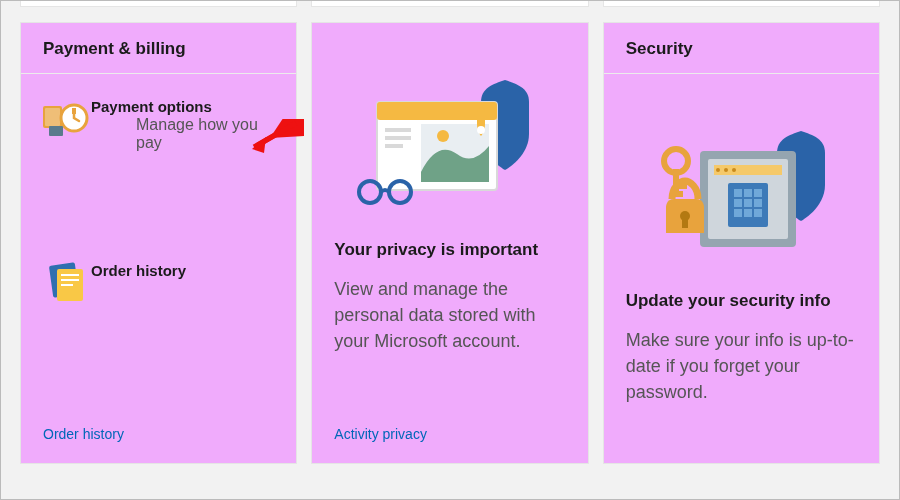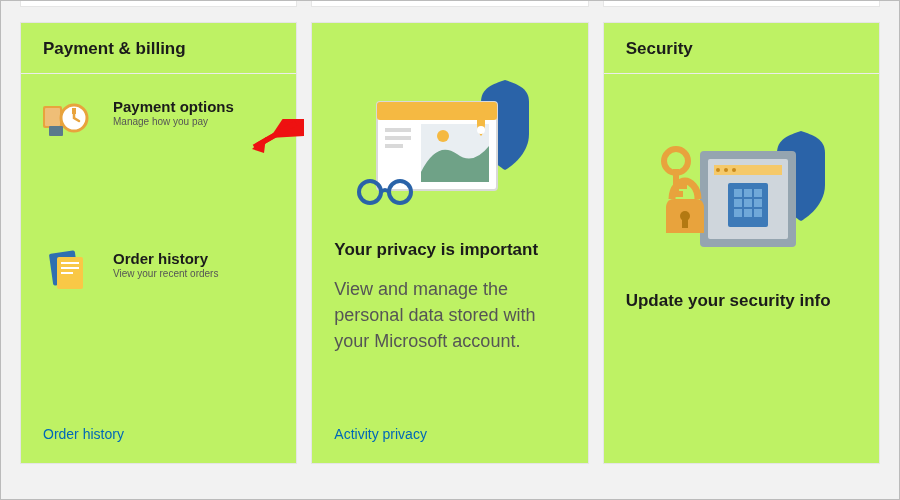--- a/index.html
+++ b/index.html
@@ -30,21 +30,21 @@
     }
     .top-card {
       flex: 1;
       height: 6px;
       background: #fff;
       border: 1px solid #e5e5e5;
       border-top: none;
     }
     .card {
       flex: 1;
-      background: #bef264;
+      background: #f0abfc;
       border: 1px solid #e5e5e5;
       display: flex;
       flex-direction: column;
       height: 442px;
     }
     .card-header {
       padding: 16px 22px 14px 22px;
       border-bottom: 1px solid #ececec;
     }
     .card-title {
@@ -63,43 +63,43 @@
     }
     .card-footer a {
       color: #0067b8;
       text-decoration: none;
       font-size: 14px;
     }
     
     .billing-item {
       display: flex;
       align-items: flex-start;
-      gap: 22px;
       cursor: pointer;
     }
     .billing-item + .billing-item {
       margin-top: 108px;
     }
     .billing-icon {
       width: 48px;
       height: 44px;
       flex-shrink: 0;
     }
     .billing-text {
       padding-top: 2px;
     }
     .billing-title {
       font-size: 15px;
       font-weight: 600;
       color: #1b1b1b;
     }
     .billing-sub {
-      font-size: 10px;
+      font-size: 16px;
       color: #555;
       margin-top: 1px;
+      margin-left: 45px;
     }
     
     .illustration-wrap {
       height: 175px;
       display: flex;
       align-items: center;
       justify-content: center;
       margin-bottom: 16px;
       margin-top: 4px;
     }
@@ -160,21 +160,20 @@
           <svg viewBox="0 0 48 44" width="48" height="44">
             <rect x="8" y="4" width="26" height="32" rx="2" fill="#2f6fb0" transform="rotate(-8 21 20)"></rect>
             <rect x="14" y="9" width="26" height="32" rx="2" fill="#f9c846"></rect>
             <rect x="18" y="14" width="18" height="2" fill="#fff"></rect>
             <rect x="18" y="19" width="18" height="2" fill="#fff"></rect>
             <rect x="18" y="24" width="12" height="2" fill="#fff"></rect>
           </svg>
         </div>
         <div class="billing-text">
           <div class="billing-title">Order history</div>
-          <div class="billing-sub">View your recent orders</div>
         </div>
       </div>
     </div>
     <div class="card-footer">
       <a href="#">Order history</a>
     </div>
   </div>
 
   <div class="card">
     <div class="card-body">
@@ -235,20 +234,21 @@
           <rect x="37" y="70" width="14" height="6" fill="#e8a33d"></rect>
           <rect x="37" y="78" width="10" height="6" fill="#e8a33d"></rect>
           <path d="M32 86 C32 76 42 70 50 70 C58 70 68 76 68 86 L68 90 L32 90 Z" fill="none"></path>
           <path d="M30 94 L30 120 L68 120 L68 94 C68 94 68 86 60 86 L38 86 C30 86 30 94 30 94 Z" fill="#e8a33d"></path>
           <path d="M36 86 C36 74 44 68 49 68 C54 68 62 74 62 86" fill="none" stroke="#e8a33d" stroke-width="7"></path>
           <circle cx="49" cy="103" r="5" fill="#b37912"></circle>
           <rect x="46" y="105" width="6" height="10" fill="#b37912"></rect>
         </svg>
       </div>
       <div class="section-title">Update your security info</div>
+      <div class="section-desc">Make sure your info is up-to-date if you forget your password.</div>
     </div>
   </div>
 
 </div>
 
 <div class="arrow">
   <svg width="60" height="40" viewBox="0 0 60 40">
     <defs>
       <marker id="ah" markerWidth="8" markerHeight="8" refX="2" refY="4" orient="auto">
         <path d="M0,0 L8,4 L0,8 Z" fill="#e11"></path>

